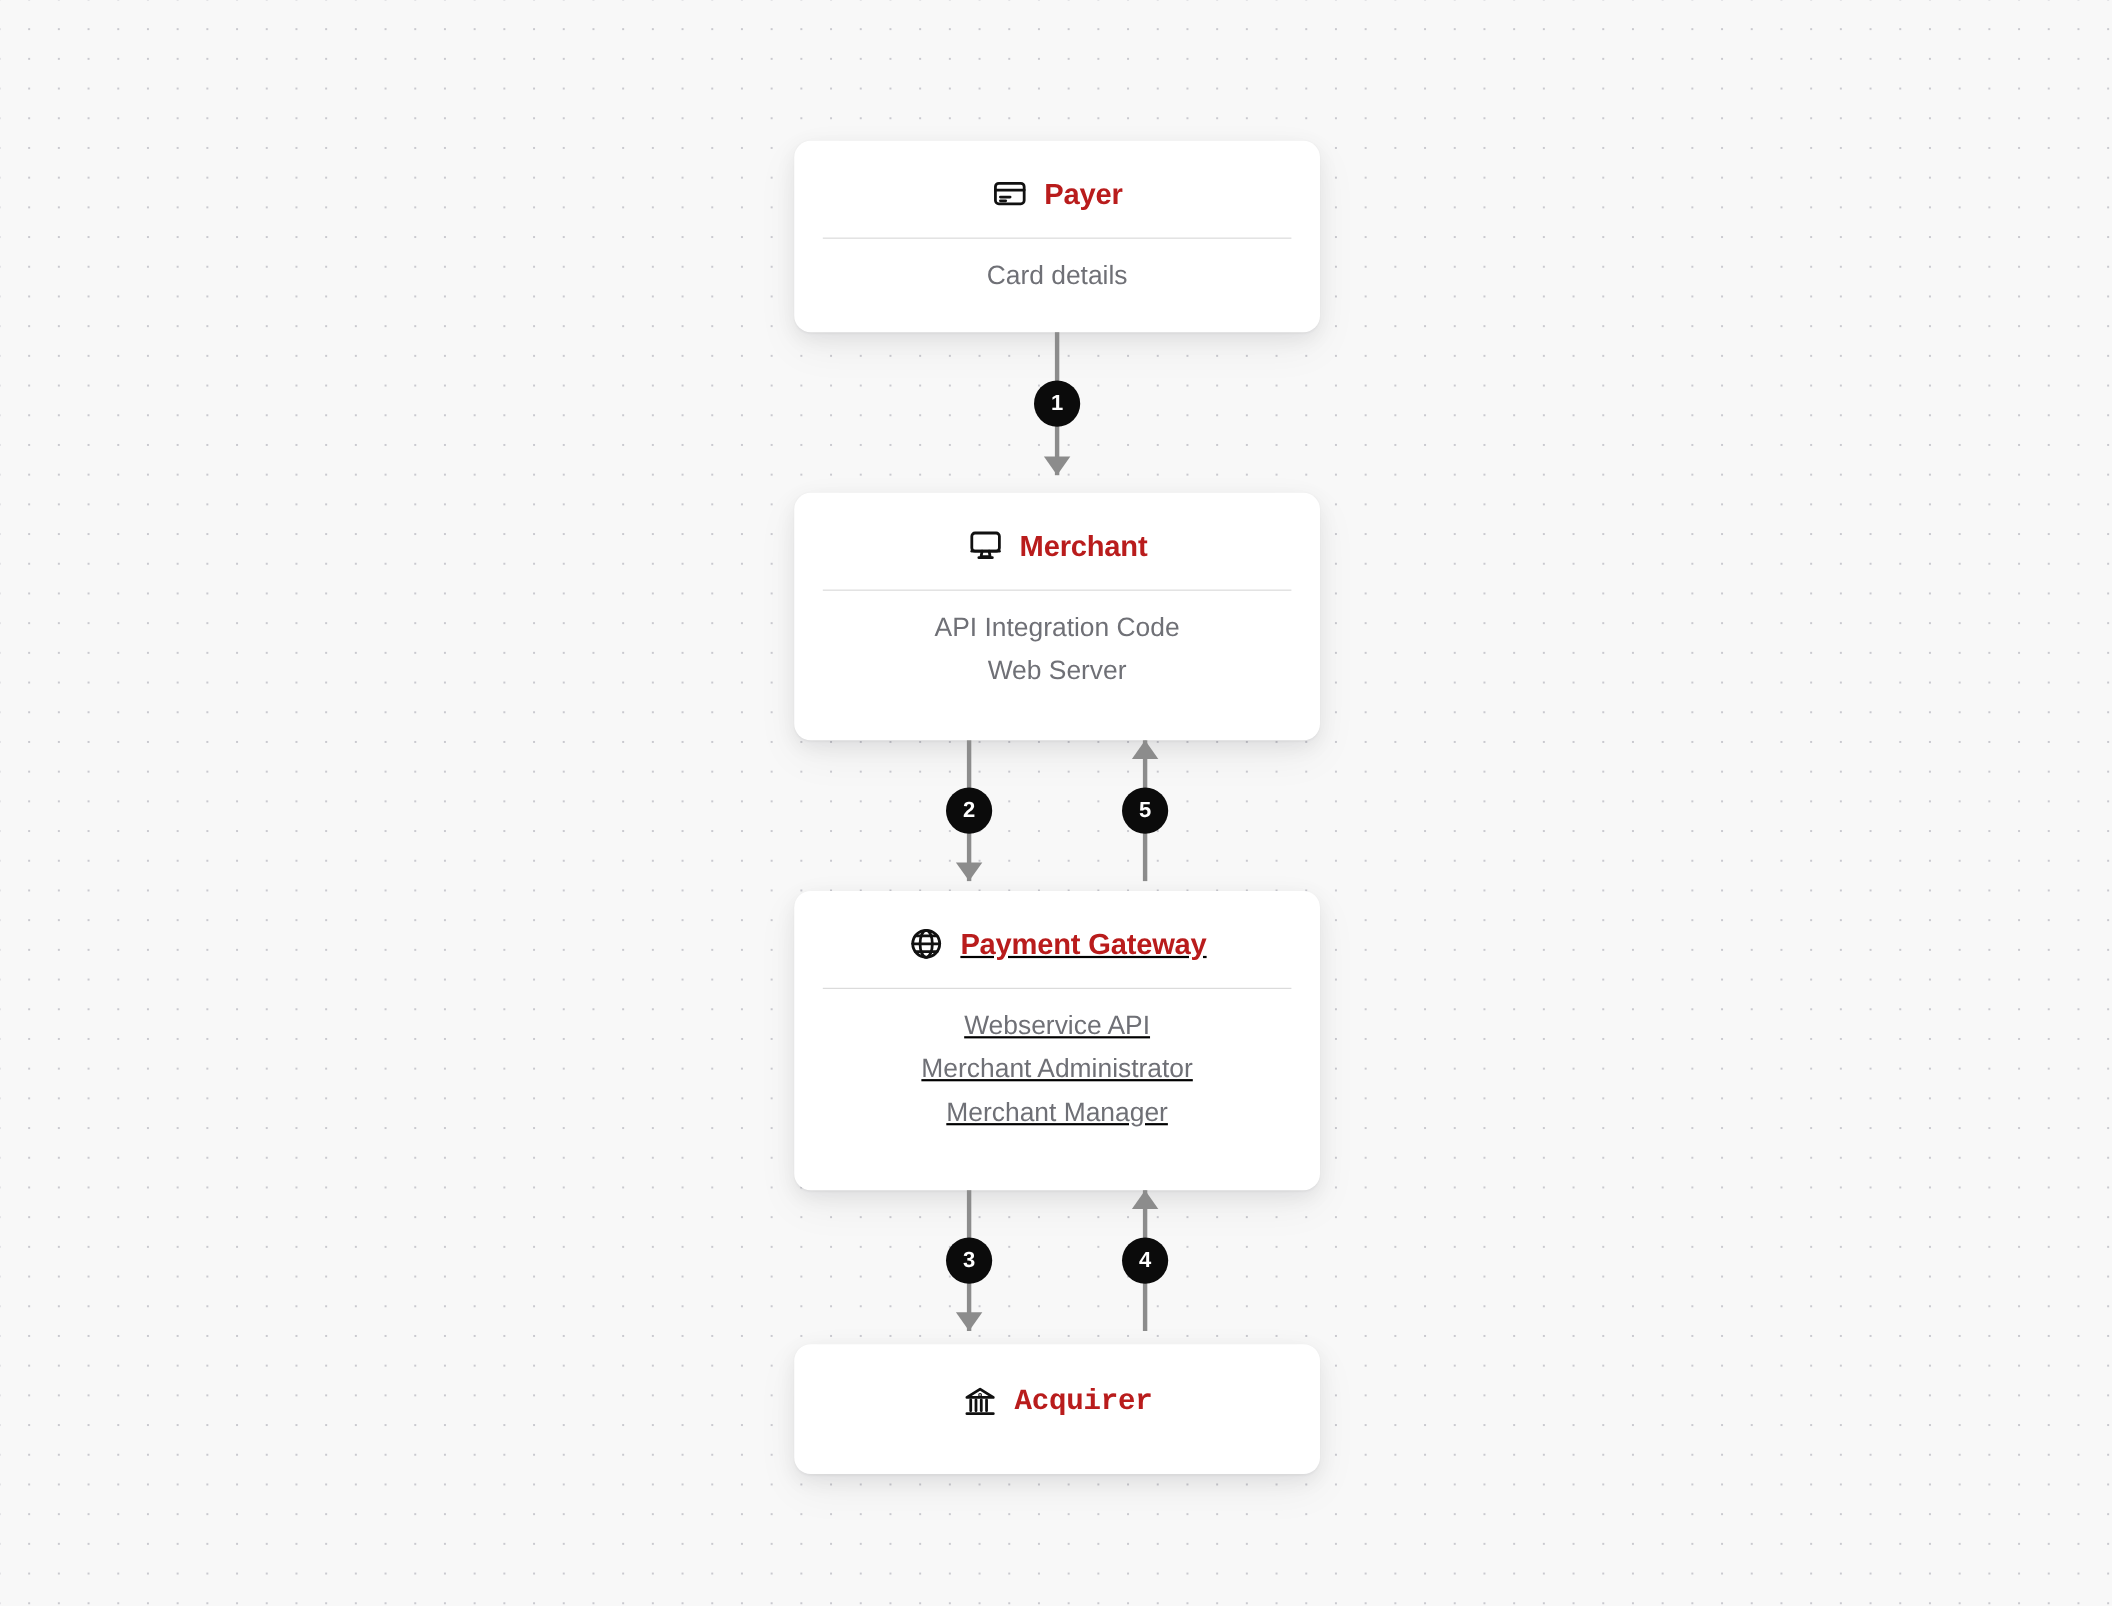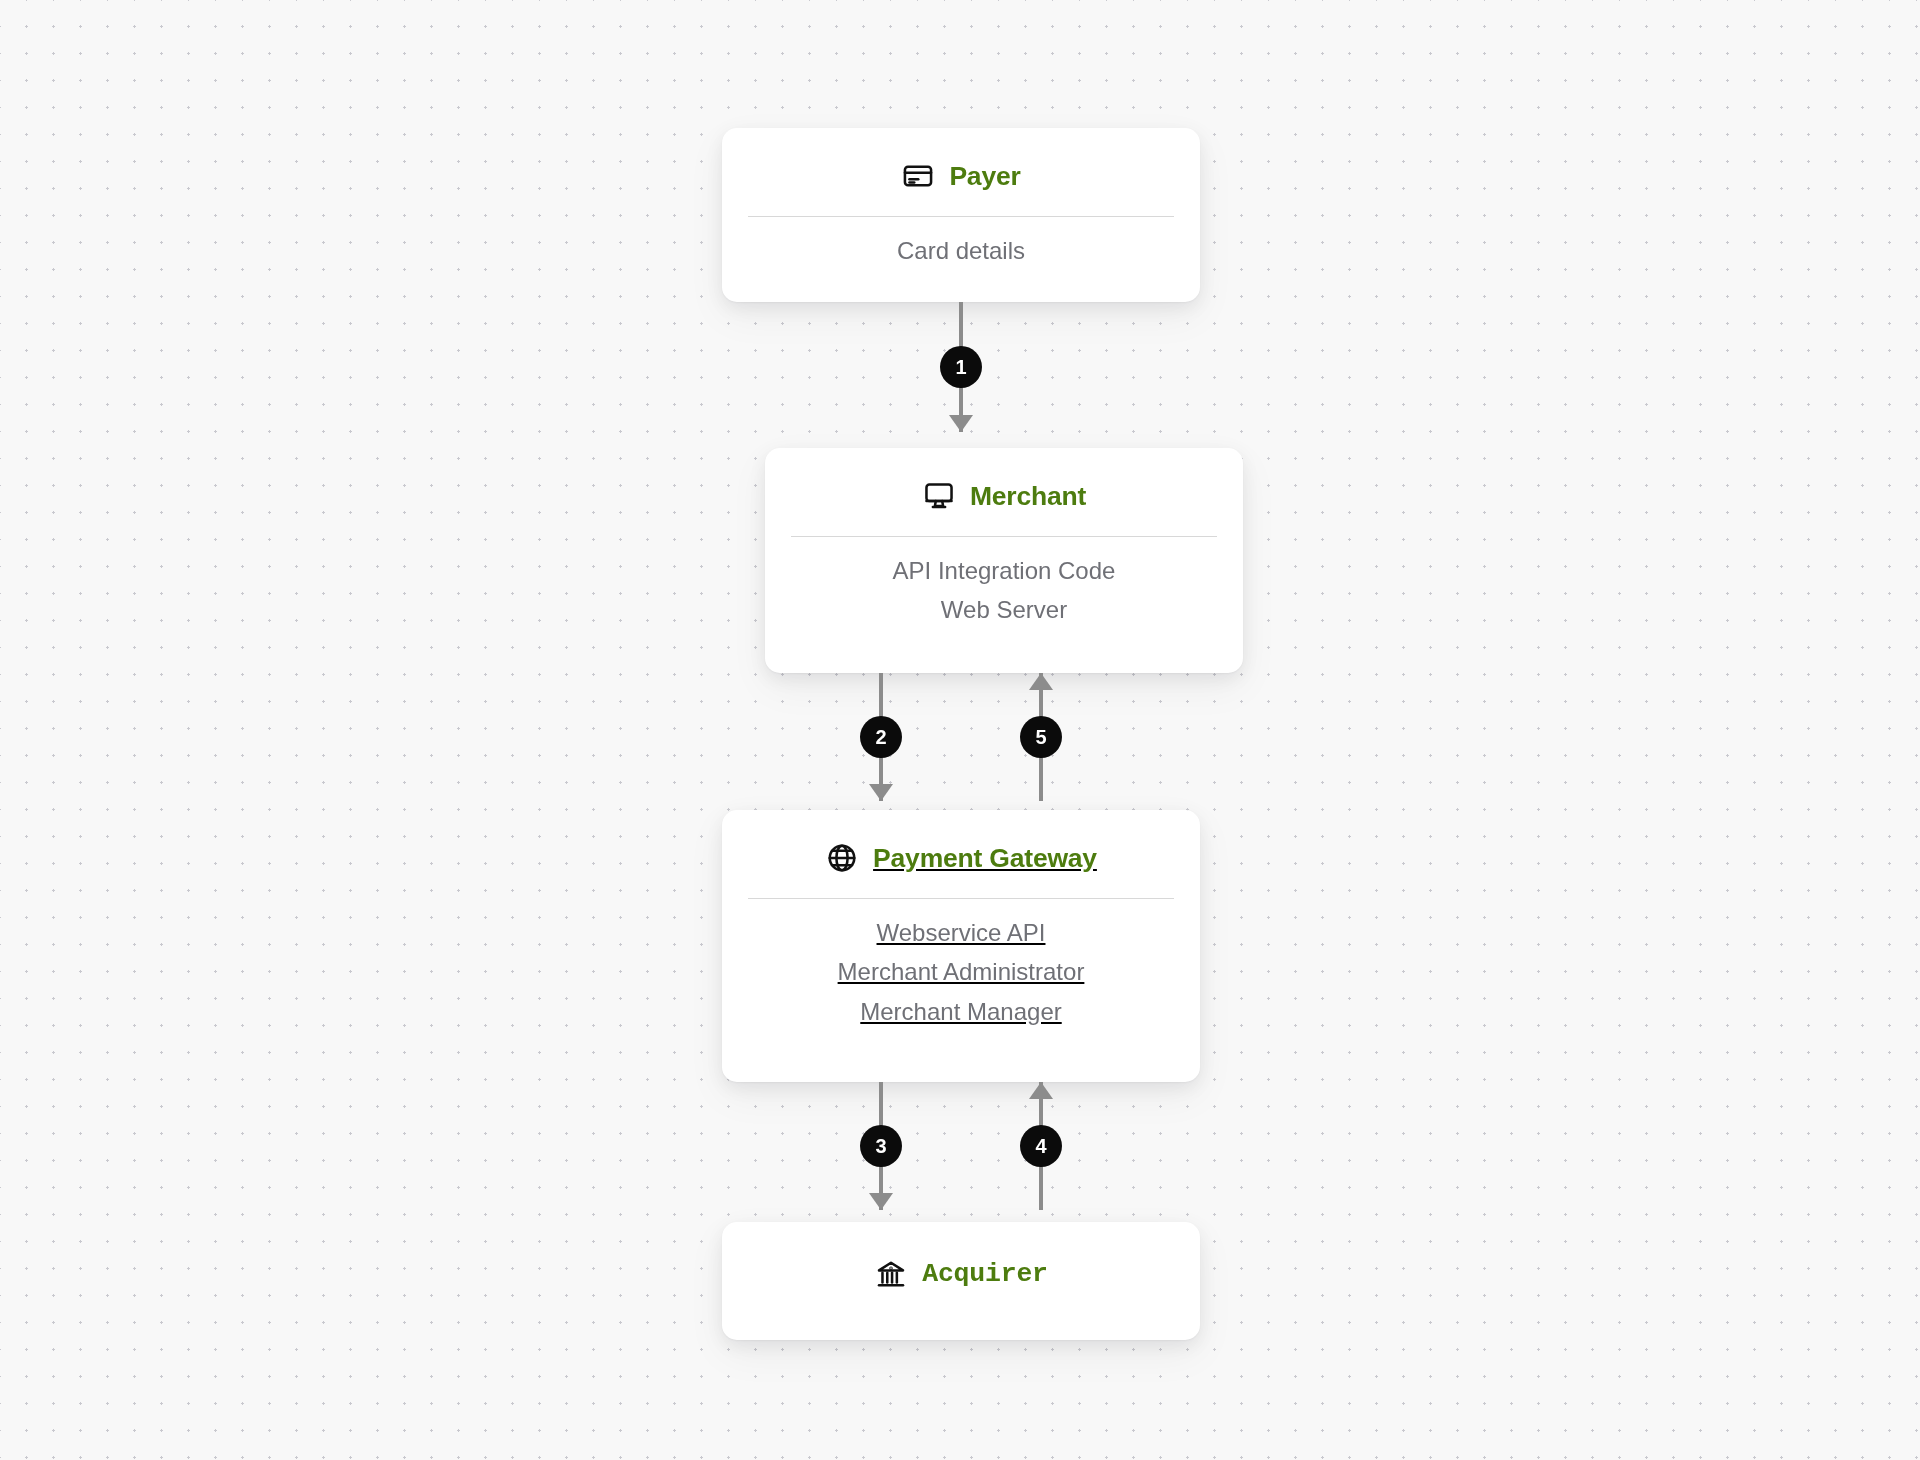--- a/index.html
+++ b/index.html
@@ -53,21 +53,21 @@
     align-items: center;
     justify-content: center;
     width: 34px;
     height: 34px;
     flex: 0 0 auto;
   }
   .node-icon svg { display: block; }
   .node-title {
     font-size: 26.5px;
     font-weight: bold;
-    color: #4d7c0f;
+    color: #b91c1c;
     letter-spacing: -0.2px;
     line-height: 1;
     white-space: nowrap;
   }
 
   .node-divider {
     height: 1px;
     background: #d8d8d8;
     margin: 18px 0 0 0;
   }
@@ -81,21 +81,21 @@
   }
   .node-body .line {
     font-size: 24px;
     color: #6f7076;
     line-height: 1.18;
     white-space: nowrap;
   }
 
   
   #node-payer    { left: 722px; top: 128px;  width: 478px; height: 174px; }
-  #node-merchant { left: 722px; top: 448px;  width: 478px; height: 225px; margin-left: 43px; }
+  #node-merchant { left: 722px; top: 448px;  width: 478px; height: 225px; }
   #node-gateway  { left: 722px; top: 810px;  width: 478px; height: 272px; text-decoration: underline; }
   #node-acquirer { left: 722px; top: 1222px; width: 478px; height: 118px; font-family: Liberation Mono, monospace; }
   #node-acquirer { padding-top: 30px; }
 
   
   .conn { position: absolute; }
   .conn .shaft {
     position: absolute;
     width: 4px;
     background: #8c8c8c;

